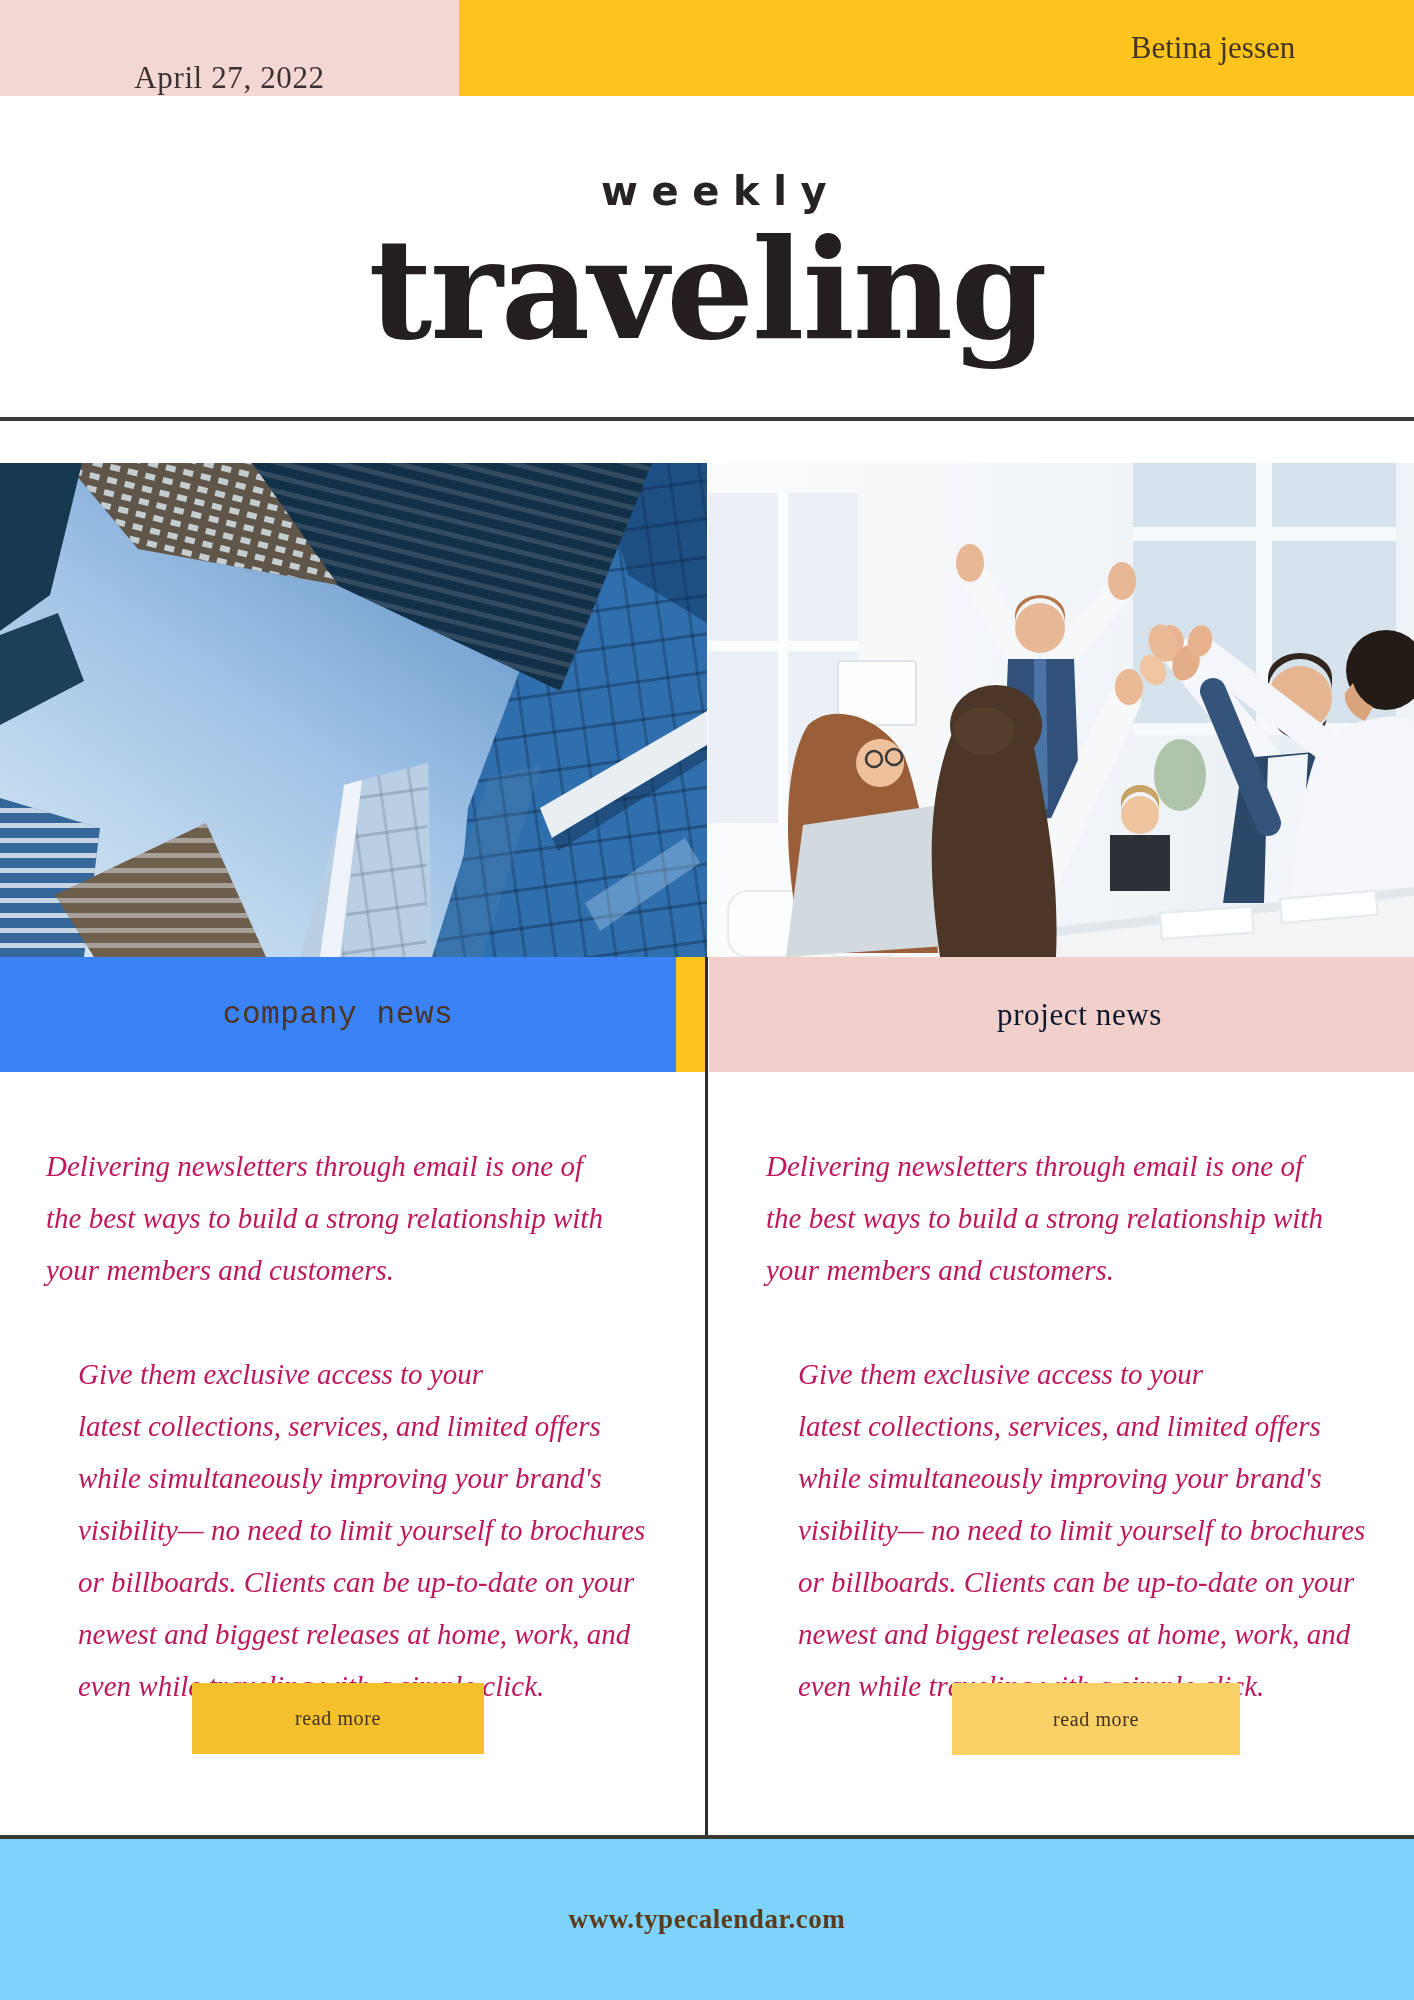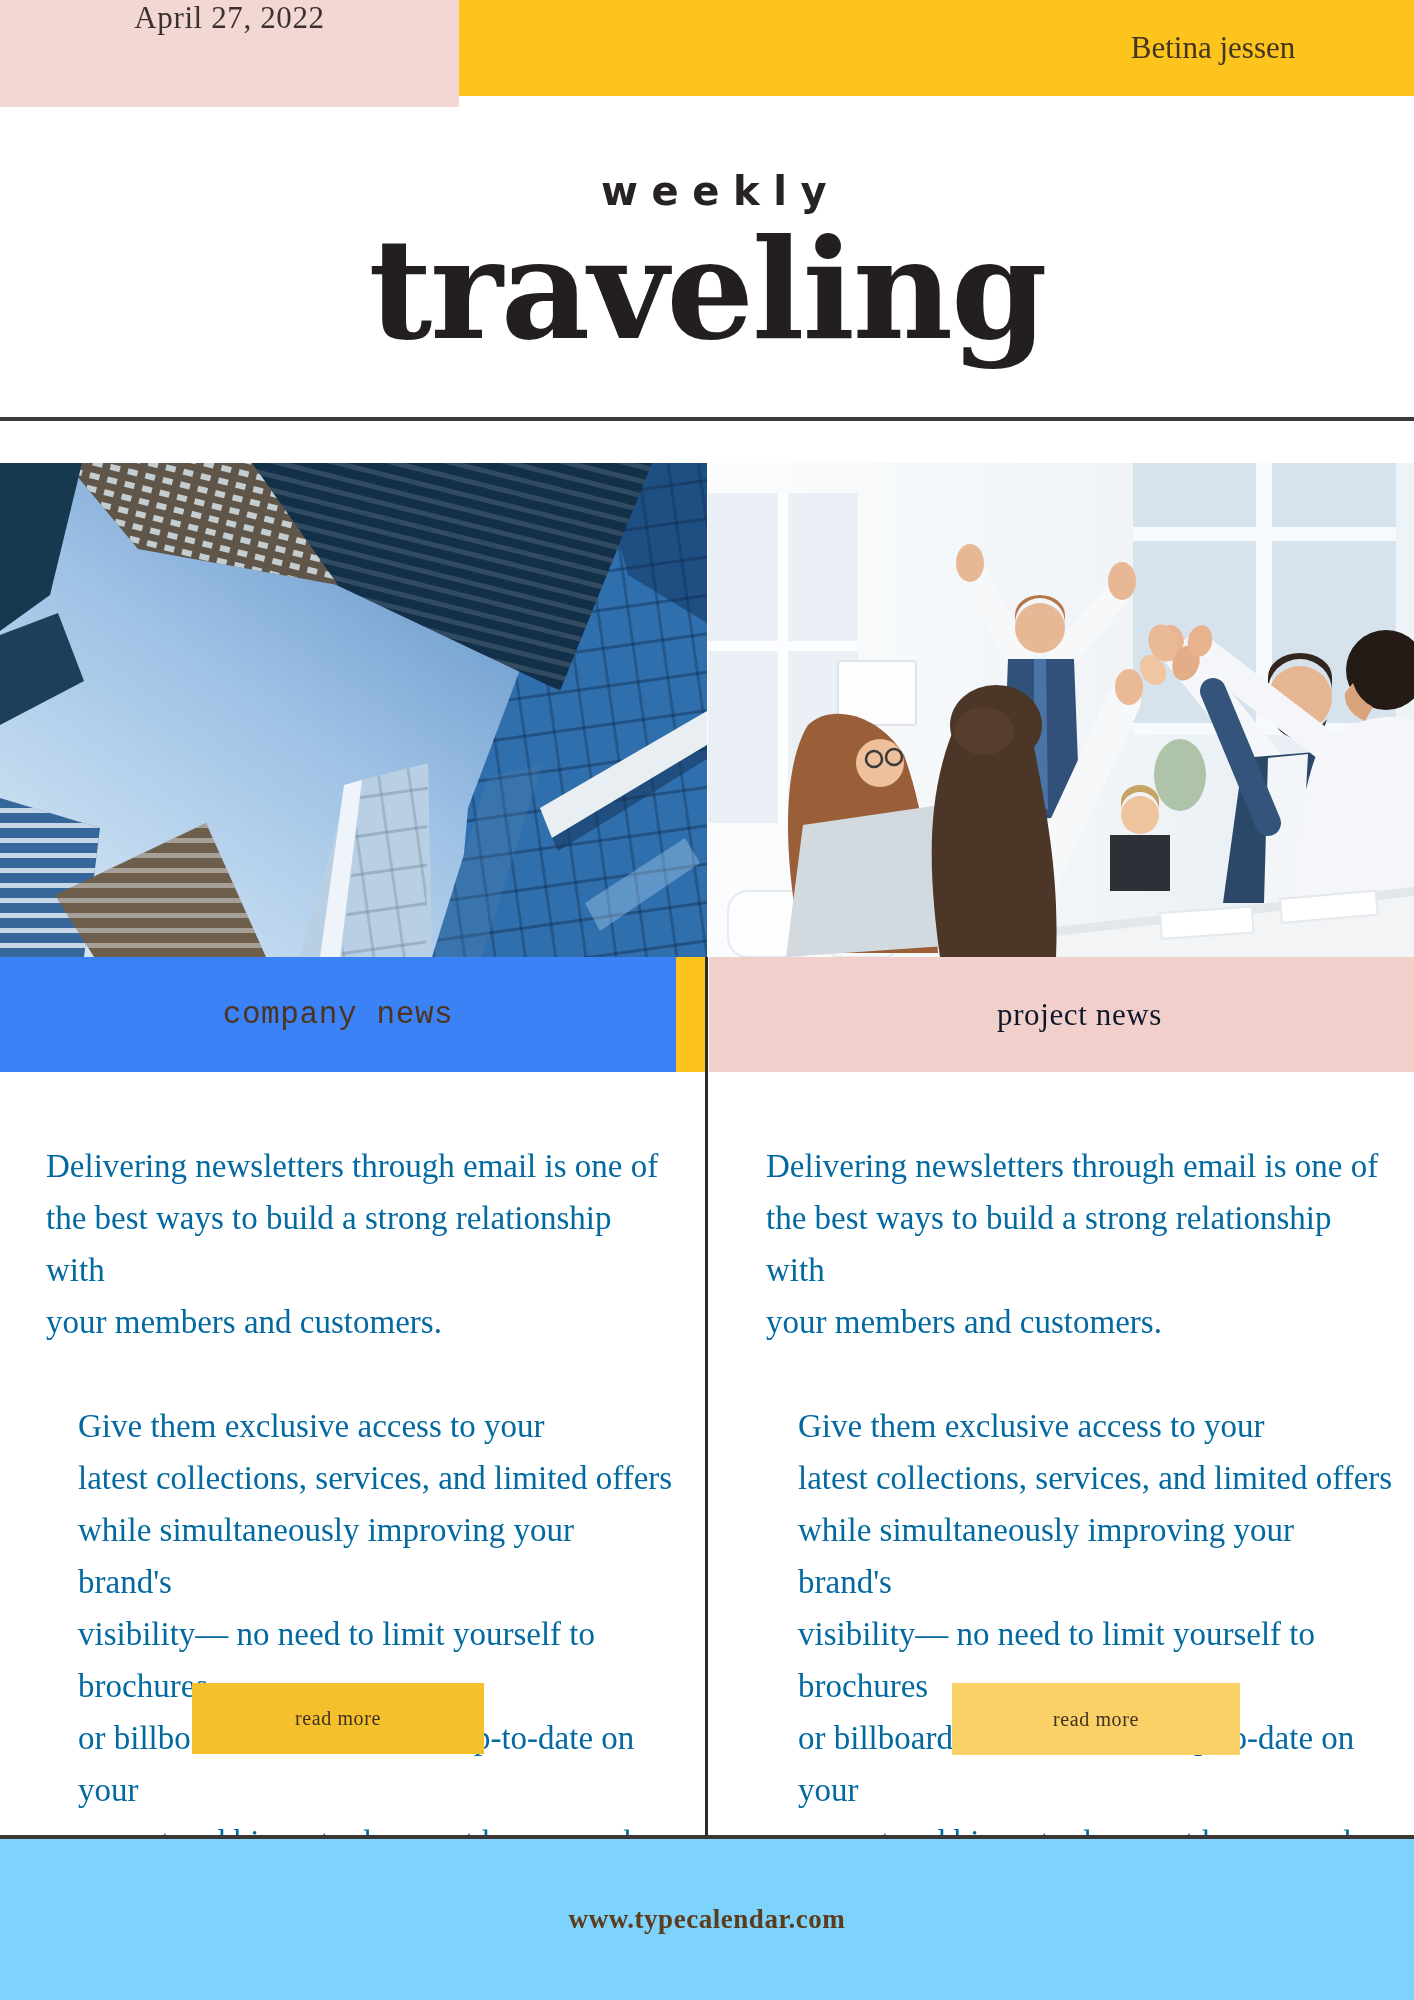--- a/index.html
+++ b/index.html
@@ -1,22 +1,22 @@
 <!DOCTYPE html>
 <html><head>
 <meta charset="utf-8">
 <style>
   html,body{margin:0;padding:0;background:#ffffff;}
   .page{position:relative;width:1414px;height:2000px;background:#ffffff;overflow:hidden;
         font-family:"Liberation Serif","DejaVu Serif",serif;}
 
   
   .topbar{position:absolute;left:0;top:0;width:1414px;height:96px;background:#fcc41d;}
-  .topbar-pink{position:absolute;left:0;top:0;width:459px;height:107px;background:#f3d7d3;
-               display:flex;align-items:flex-start;justify-content:center;font-family:Liberation Serif, serif;}
+  .topbar-pink{position:absolute;left:0;top:0;width:459px;height:96px;background:#f3d7d3;
+               display:flex;align-items:flex-end;justify-content:center;font-family:Liberation Serif, serif;}
   .topbar-date{font-size:31px;color:#3b3132;letter-spacing:.02em;}
   .topbar-brand{position:absolute;left:707px;top:0;height:96px;transform:translateX(-50%);
                 display:flex;align-items:center;font-size:31px;color:#43351f;}
   .topbar-author{position:absolute;left:1213px;top:0;height:96px;transform:translateX(-50%);
                  display:flex;align-items:center;font-size:31px;color:#43351f;}
 
   
   .kicker{position:absolute;left:0;top:168px;width:1414px;text-align:center;
           font-family:"DejaVu Sans","Liberation Sans",sans-serif;font-weight:700;
           font-size:40px;letter-spacing:.34em;padding-left:.34em;color:#272324;}
@@ -35,21 +35,21 @@
   .band{position:absolute;top:957px;height:115px;display:flex;align-items:center;justify-content:center;}
   .band.left{left:0;width:676px;background:#3b82f6;font-family:Liberation Mono, monospace;}
   .band.left::after{content:"";position:absolute;left:676px;top:0;width:29px;height:115px;background:#fcc41d;}
   .band.right{left:709px;width:705px;background:#f1cfcb;}
   .band-label{font-size:31px;color:#4d3420;letter-spacing:.02em;position:relative;z-index:2;}
   .band.right .band-label{color:#0f172a;margin-left:36px;}
 
   .divider{position:absolute;left:705px;top:957px;width:3px;height:878px;background:#2e2c2a;}
 
   
-  .bodycol{position:absolute;top:1140px;width:630px;font-size:33px;line-height:52px;color:#0369a1;}
+  .bodycol{position:absolute;top:1140px;width:630px;font-size:29px;line-height:52px;color:#be185d;font-style:italic;}
   .bodycol.left{left:46px;}
   .bodycol.right{left:766px;}
   .bodycol p{margin:0;white-space:pre-line;}
   .bodycol p + p{margin-top:52px;margin-left:32px;}
 
   
   .readmore{position:absolute;border:none;cursor:pointer;
             font-family:"Liberation Serif","DejaVu Serif",serif;
             font-size:20px;color:#413122;letter-spacing:.03em;}
   .readmore.left{left:192px;top:1683px;width:292px;height:71px;background:#f4c02c;}

